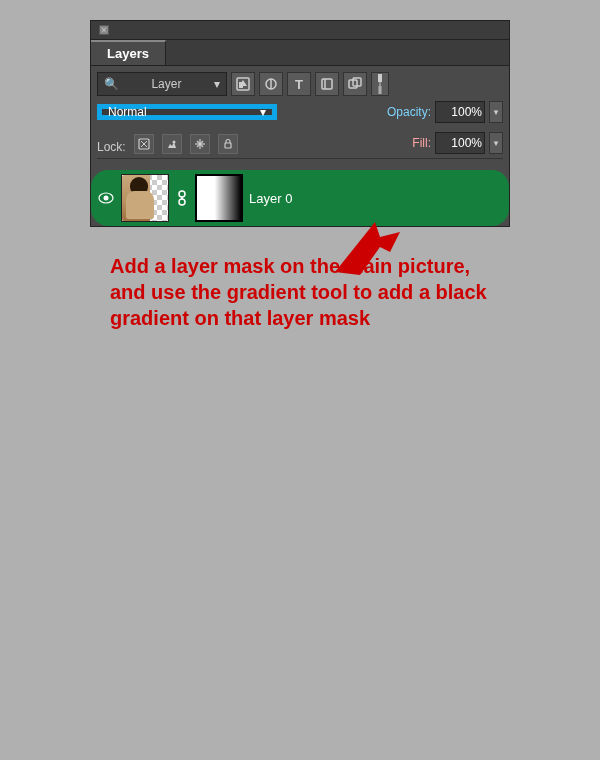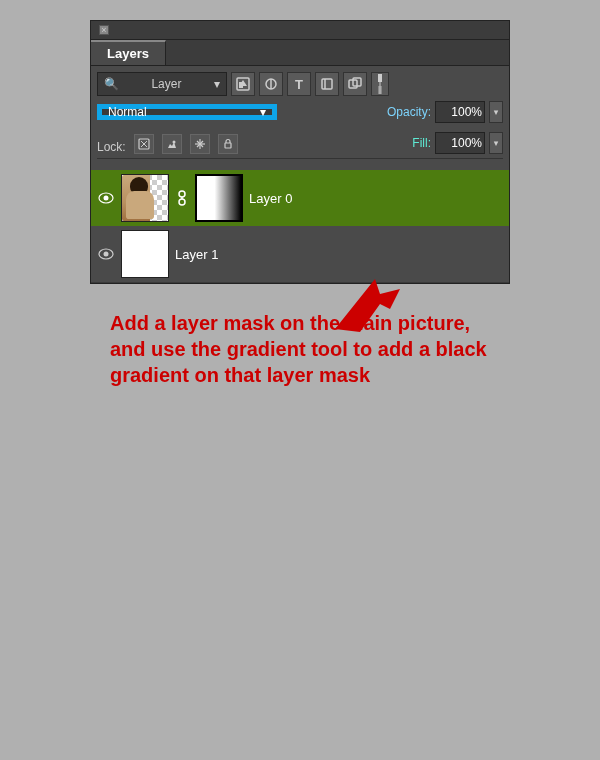--- a/index.html
+++ b/index.html
@@ -179,36 +179,37 @@
       font-size: 11px;
       cursor: pointer;
     }
     .fill-row {
       margin-left: auto;
       display: flex;
       align-items: center;
       gap: 4px;
     }
     .fill-label {
-      color: #5eead4;
+      color: #fca5a5;
       font-size: 12px;
     }
     .layers-list {
       background: #4a4a4a;
     }
     .layer-row {
       display: flex;
       align-items: center;
       padding: 4px 6px;
       gap: 6px;
       cursor: pointer;
       min-height: 54px;
     }
     .layer-row.selected {
-      background: #4d7c0f;
+      background: #15803d;
+      border-radius: 17px;
     }
     .layer-row:not(.selected) {
       background: #4a4a4a;
       border-bottom: 1px solid #3a3a3a;
     }
     .eye-icon {
       width: 18px;
       height: 18px;
       display: flex;
       align-items: center;
@@ -421,33 +422,20 @@
               <line x1="6" y1="7" x2="6" y2="9"></line>
             </svg>
         </div>
 
         <div class="layer-thumb-mask" style="border:2px solid #000;">
           <div class="gradient-thumb"></div>
         </div>
         <span class="layer-name">Layer 0</span>
       </div>
 
-      <div class="layer-row">
-        <div class="eye-icon">
-          <svg width="16" height="12" viewBox="0 0 16 12" fill="none">
-              <ellipse cx="8" cy="6" rx="7" ry="5" stroke="#ccc" stroke-width="1.2"></ellipse>
-              <circle cx="8" cy="6" r="2.5" fill="#ccc"></circle>
-            </svg>
-        </div>
-
-        <div class="layer-thumb">
-          <div class="white-thumb"></div>
-        </div>
-        <span class="layer-name">Layer 1</span>
-      </div>
     </div>
   </div>
 
   <div class="bottom-area" style="position:relative;">
 
     <svg style="position:absolute;top:-10px;right:100px;width:80px;height:60px;" viewBox="0 0 80 60">
       <polygon points="5,55 45,5 50,20 70,15 60,35 50,30 30,58" fill="#cc0000"></polygon>
     </svg>
     <div class="annotation-text">Add a layer mask on the main picture, and use the gradient tool to add a black gradient on that layer mask</div>
   </div>

